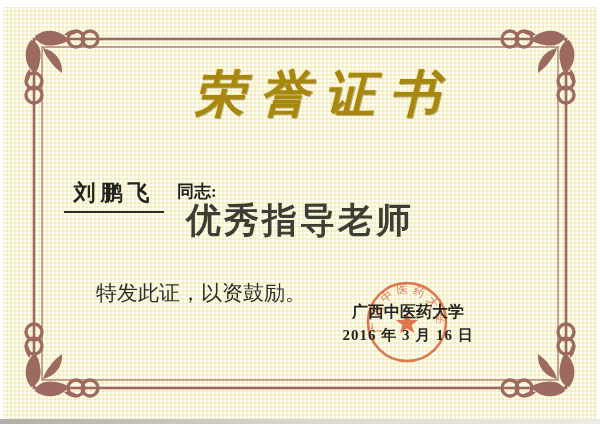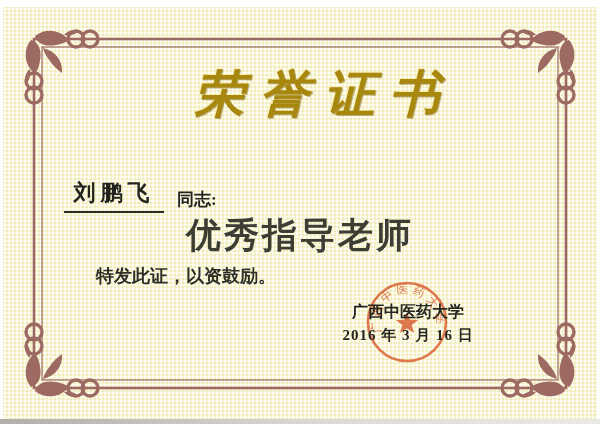--- a/index.html
+++ b/index.html
@@ -85,46 +85,46 @@
     margin-top: 44px;
   }
   .salutation {
     position: static;
     display: inline-block;
     margin-left: 9px;
     font-size: 17px;
     font-weight: 700;
     color: #23231e;
     vertical-align: bottom;
-    padding-bottom: 2px;
+    padding-bottom: 10px;
   }
   .body-line {
     top: 167px;
     left: 92px;
     width: 470px;
     font-size: 15.5px;
     font-weight: 700;
     color: #2d2d26;
     line-height: 1.25;
   }
   .award {
-    top: 212px;
+    top: 197px;
     left: 0;
     width: 100%;
     text-align: center;
     font-size: 35px;
     font-weight: 700;
     letter-spacing: 3px;
     color: #3d3d33;
   }
   .closing {
-    top: 246px;
+    top: 258px;
     left: 96px;
-    font-size: 18px;
-    font-weight: 700;
+    font-size: 21px;
+    font-weight: 400;
     color: #2d2d26;
   }
   .issuer {
     top: 302px;
     left: 326px;
     width: 164px;
     text-align: center;
     font-size: 16px;
     font-weight: 700;
     color: #26261f;

